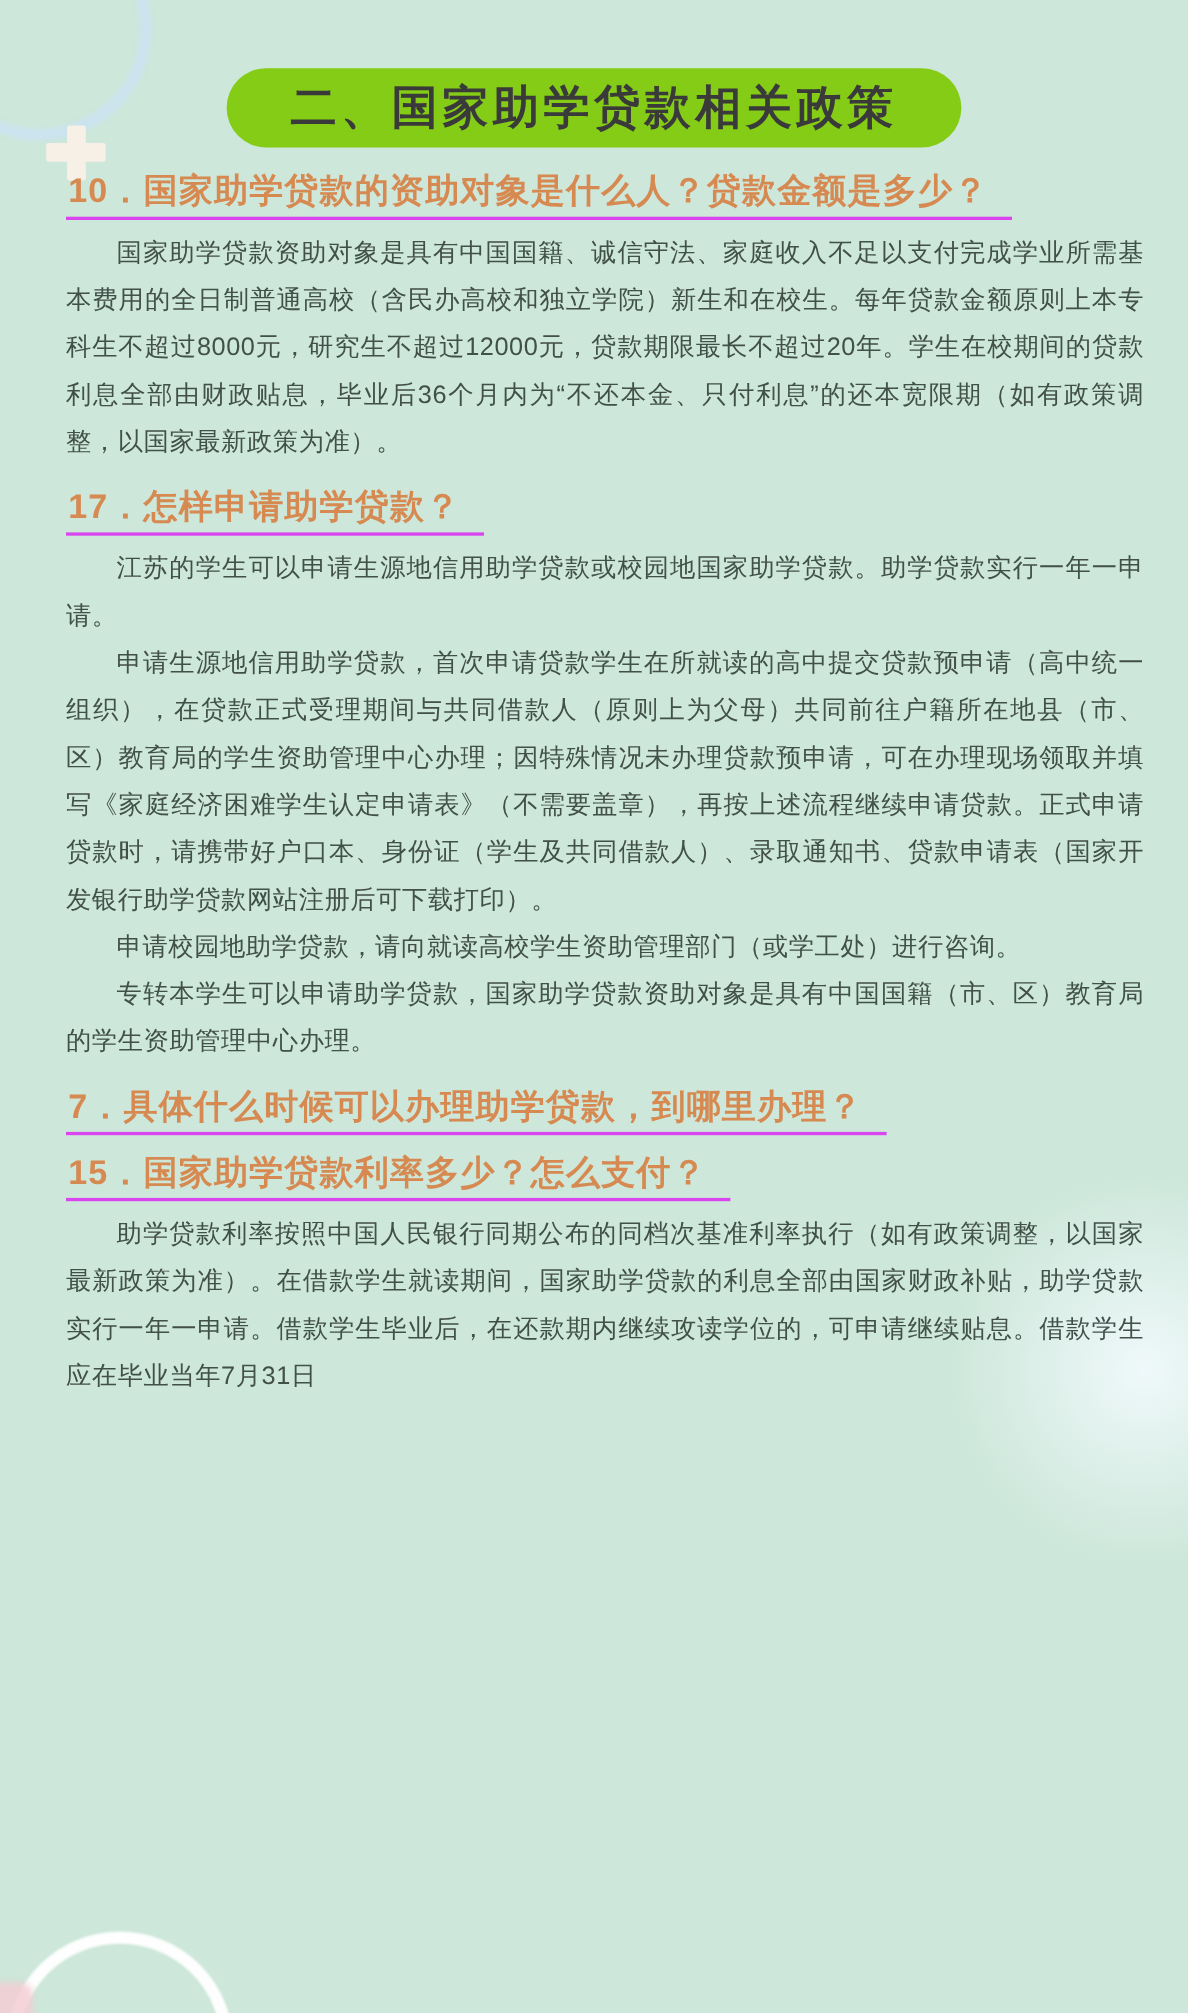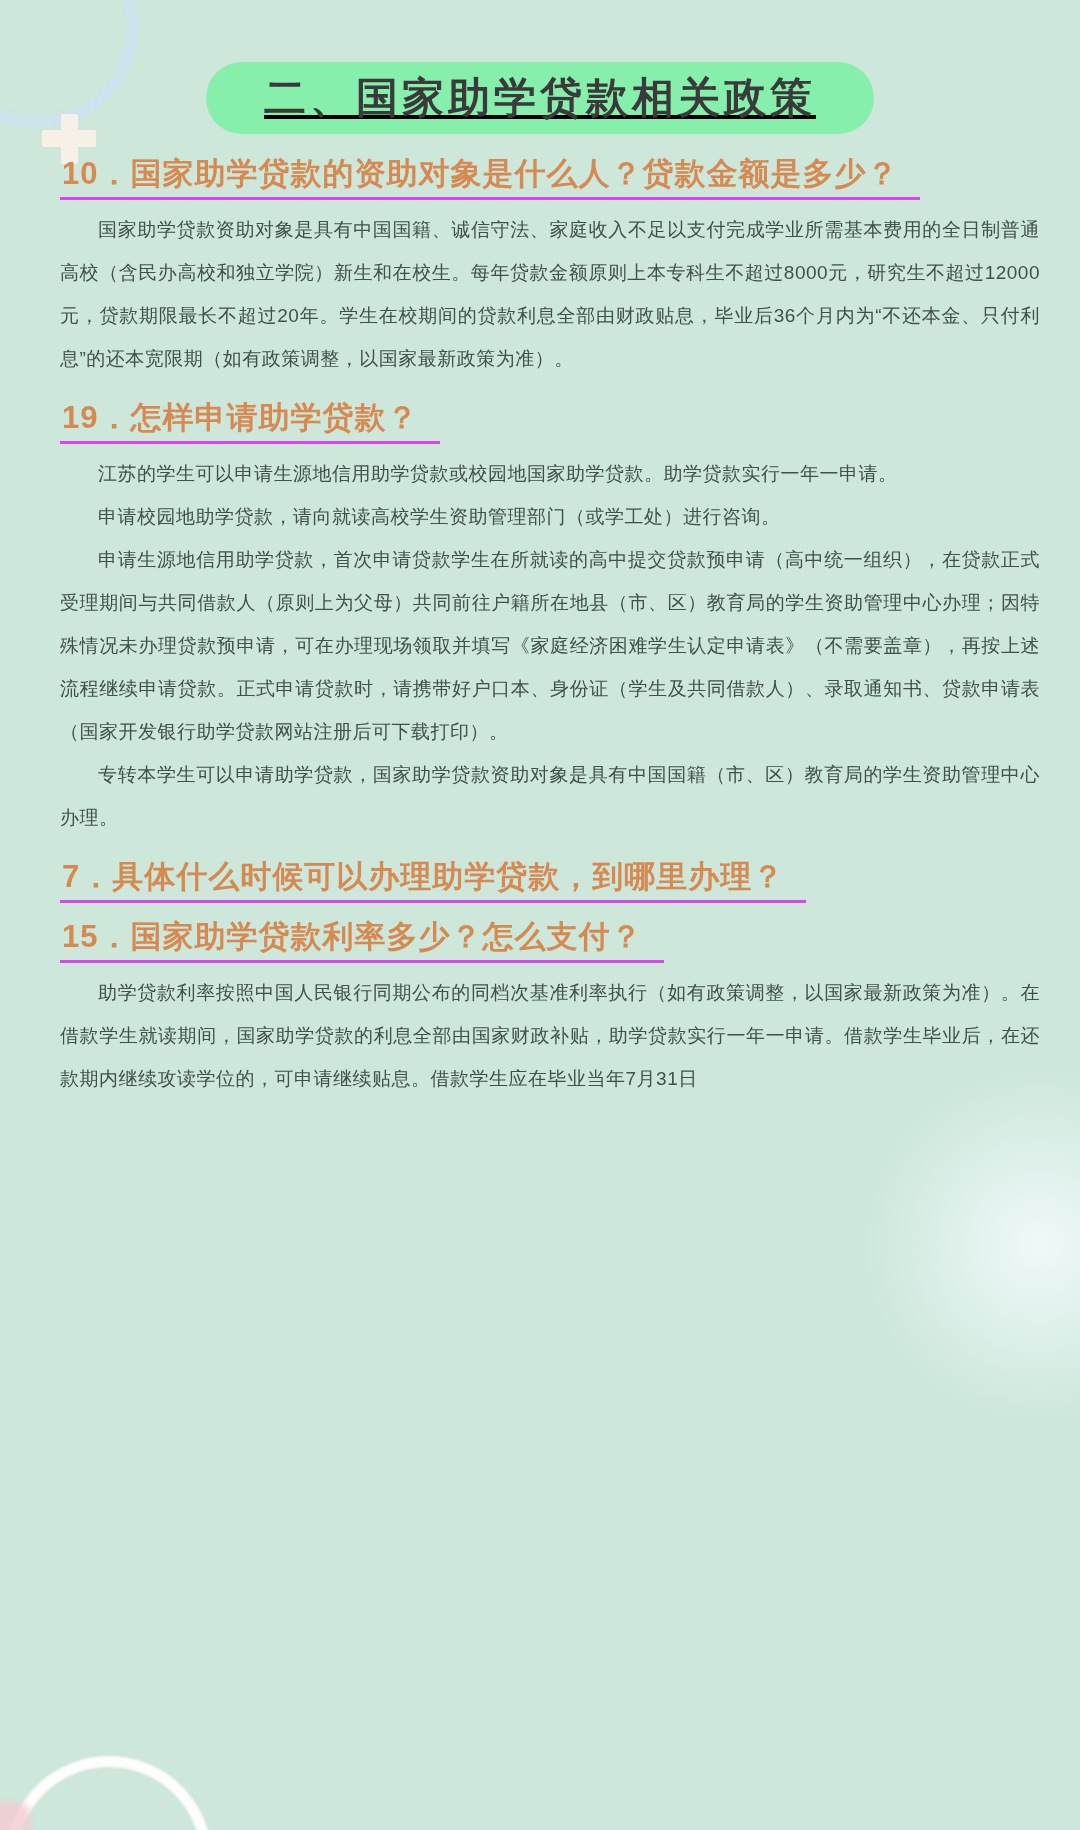--- a/index.html
+++ b/index.html
@@ -51,27 +51,26 @@
     background: rgba(243,205,212,0.85);
     filter: blur(3px);
   }
 
   
   .title-pill {
     position: relative;
     margin: 62px auto 0 auto;
     width: max-content;
     height: 72px;
-    background: #86efac;
+    background: #84cc16;
     border-radius: 40px;
     padding: 0 58px;
     display: flex;
     align-items: center;
     justify-content: flex-end;
-    text-decoration: underline;
   }
   .title-pill .title-text {
     font-size: 42px;
     font-weight: bold;
     color: #3a3a3a;
     letter-spacing: 4px;
     white-space: nowrap;
   }
 
   
@@ -85,21 +84,21 @@
     line-height: 44px;
   }
   .qa-question .qa-question-text {
     color: #d68a52;
     letter-spacing: 1px;
     border-bottom: 3px solid #d946ef;
     padding: 0 22px 6px 2px;
   }
   .qa-paragraph {
     margin: 0;
-    font-size: 19px;
+    font-size: 23px;
     line-height: 43px;
     color: #42504a;
     letter-spacing: 0.5px;
     text-indent: 2em;
     text-align: justify;
   }
 </style>
 </head>
 <body>
 
@@ -124,26 +123,26 @@
     <h2 class="qa-question">
       <span class="qa-question-text">10．国家助学贷款的资助对象是什么人？贷款金额是多少？</span>
     </h2>
     <div class="qa-paragraphs">
             <p class="qa-paragraph">国家助学贷款资助对象是具有中国国籍、诚信守法、家庭收入不足以支付完成学业所需基本费用的全日制普通高校（含民办高校和独立学院）新生和在校生。每年贷款金额原则上本专科生不超过8000元，研究生不超过12000元，贷款期限最长不超过20年。学生在校期间的贷款利息全部由财政贴息，毕业后36个月内为“不还本金、只付利息”的还本宽限期（如有政策调整，以国家最新政策为准）。</p>
           </div>
   </section>
 
   <section class="qa-section">
     <h2 class="qa-question">
-      <span class="qa-question-text">19．怎样申请助学贷款？</span>
+      <span class="qa-question-text">17．怎样申请助学贷款？</span>
     </h2>
     <div class="qa-paragraphs">
             <p class="qa-paragraph">江苏的学生可以申请生源地信用助学贷款或校园地国家助学贷款。助学贷款实行一年一申请。</p>
+            <p class="qa-paragraph">申请生源地信用助学贷款，首次申请贷款学生在所就读的高中提交贷款预申请（高中统一组织），在贷款正式受理期间与共同借款人（原则上为父母）共同前往户籍所在地县（市、区）教育局的学生资助管理中心办理；因特殊情况未办理贷款预申请，可在办理现场领取并填写《家庭经济困难学生认定申请表》（不需要盖章），再按上述流程继续申请贷款。正式申请贷款时，请携带好户口本、身份证（学生及共同借款人）、录取通知书、贷款申请表（国家开发银行助学贷款网站注册后可下载打印）。</p>
             <p class="qa-paragraph">申请校园地助学贷款，请向就读高校学生资助管理部门（或学工处）进行咨询。</p>
-            <p class="qa-paragraph">申请生源地信用助学贷款，首次申请贷款学生在所就读的高中提交贷款预申请（高中统一组织），在贷款正式受理期间与共同借款人（原则上为父母）共同前往户籍所在地县（市、区）教育局的学生资助管理中心办理；因特殊情况未办理贷款预申请，可在办理现场领取并填写《家庭经济困难学生认定申请表》（不需要盖章），再按上述流程继续申请贷款。正式申请贷款时，请携带好户口本、身份证（学生及共同借款人）、录取通知书、贷款申请表（国家开发银行助学贷款网站注册后可下载打印）。</p>
           </div>
   </section>
 
 
   <section class="qa-section">
     <div class="qa-paragraphs">
             <p class="qa-paragraph">专转本学生可以申请助学贷款，国家助学贷款资助对象是具有中国国籍（市、区）教育局的学生资助管理中心办理。</p>
           </div>
   </section>
 

